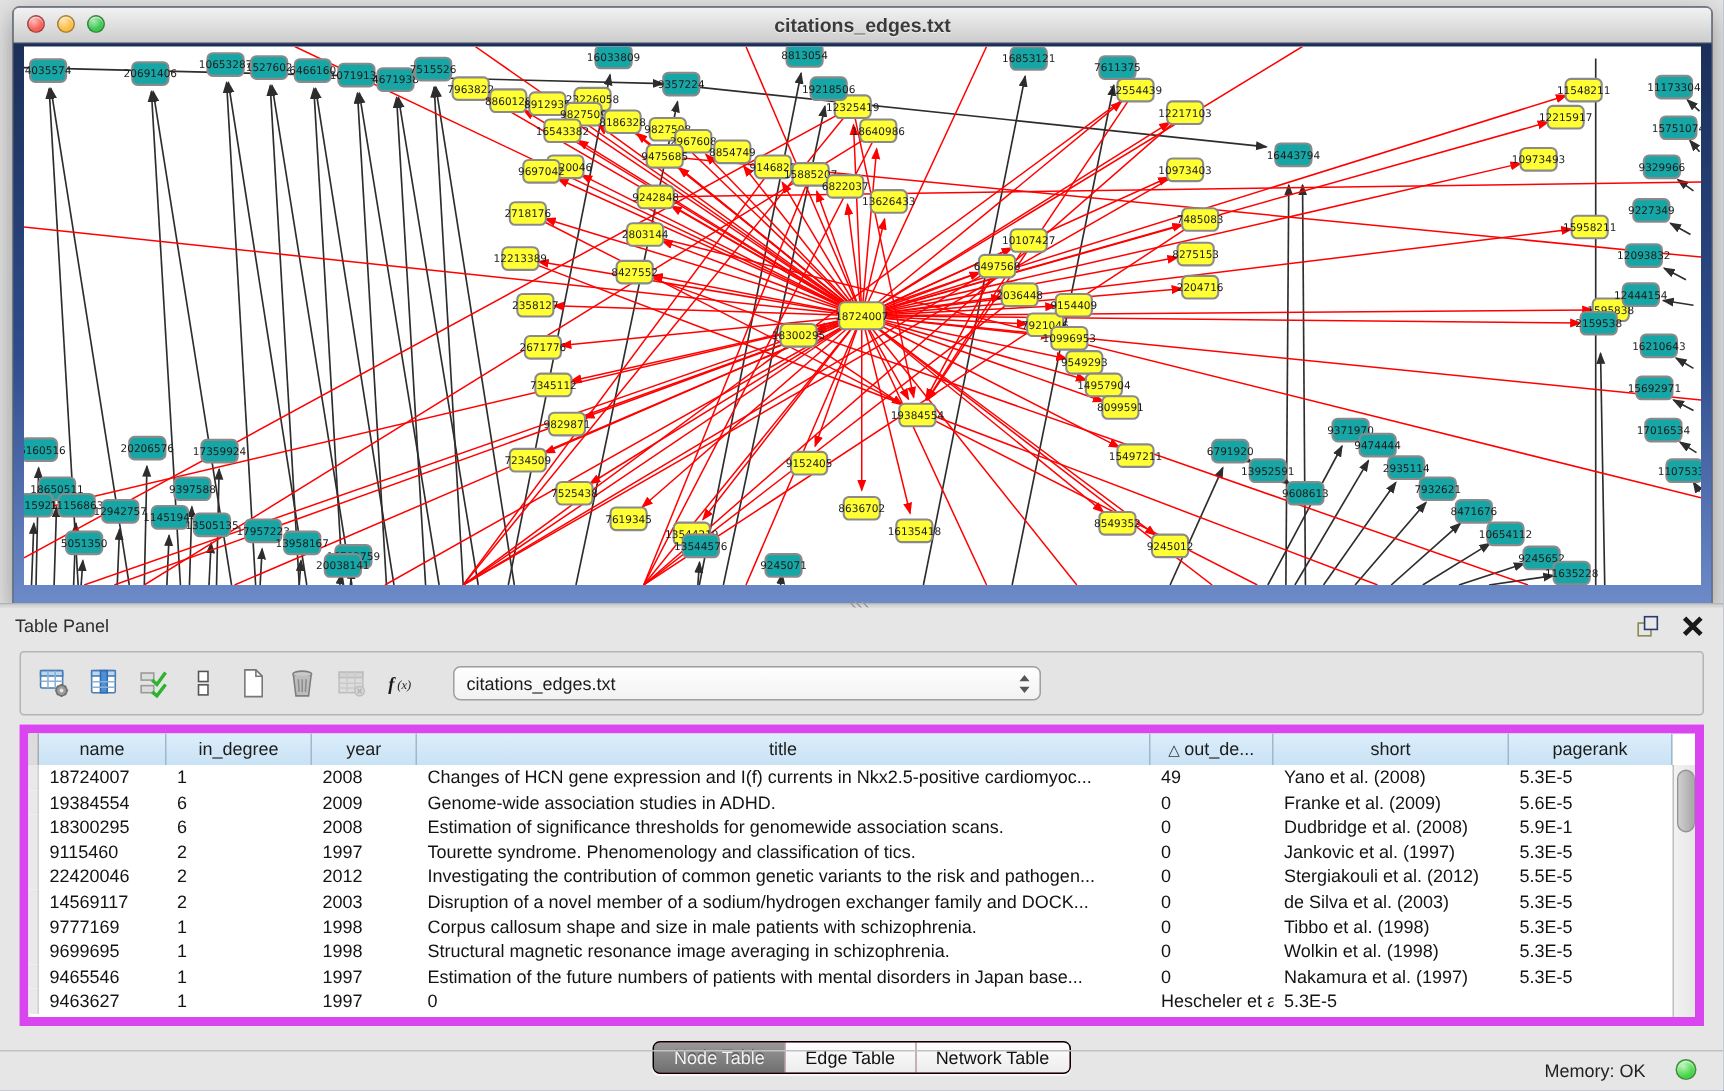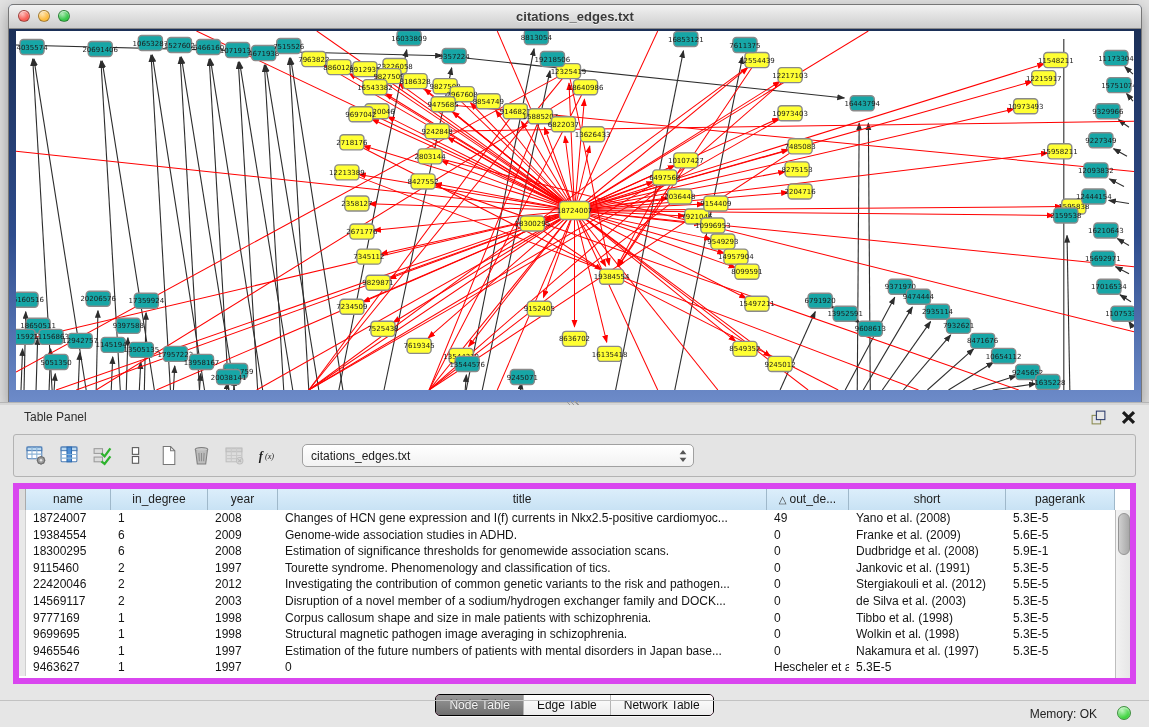--- a/index.html
+++ b/index.html
@@ -20,21 +20,21 @@
   .gcanvas{position:absolute;left:7px;right:7px;top:2px;bottom:13px;background:#ffffff;overflow:hidden;}
   .gcanvas svg{width:100%;height:100%;display:block;}
 
   
   #divider{position:absolute;left:0;top:402px;width:1149px;height:3px;background:#d6d6d6;border-top:1px solid #b5b5b5;}
   #divider .knob{position:absolute;left:567px;top:-2px;width:12px;height:6px;
     background:repeating-linear-gradient(45deg,#9a9a9a 0 1px,transparent 1px 3px);}
 
   
   #table-panel{position:absolute;left:0;top:405px;width:1149px;height:322px;background:#e6e6e6;}
-  .panel-head{position:relative;height:25px;line-height:25px;padding-left:24px;font-size:12px;color:#2e2e2e;}
+  .panel-head{position:relative;height:25px;line-height:25px;padding-left:10px;font-size:12px;color:#2e2e2e;}
   .phicons{position:absolute;right:12px;top:4px;display:flex;gap:13px;align-items:center;}
   .phicons .icbtn{width:17px;height:17px;display:inline-block;cursor:default;}
   .toolbar{position:absolute;left:13px;right:13px;top:29px;height:43px;border:1px solid #b3b3b3;border-radius:3px;
     background:#e4e4e4;display:flex;align-items:center;padding-left:10px;box-sizing:border-box;}
   .tbicon{width:24px;height:24px;margin-right:9px;display:inline-flex;align-items:center;justify-content:center;}
   .tbicon svg{width:21px;height:21px;}
   .combo{margin-left:14px;width:392px;height:23px;border:1px solid #a0a0a0;border-radius:5px;
     background:linear-gradient(#ffffff,#f2f2f2);display:flex;align-items:center;padding:0 8px;box-sizing:border-box;
     font-size:12px;color:#1c1c1c;position:relative;}
   .combo-arrows{position:absolute;right:5px;top:4px;width:10px;height:14px;}
@@ -874,21 +874,21 @@
             <div class="td">Dudbridge et al. (2008)</div>
             <div class="td">5.9E-1</div>
           </div>
           <div class="tr">
             <div class="td gut"></div>
             <div class="td">9115460</div>
             <div class="td">2</div>
             <div class="td">1997</div>
             <div class="td">Tourette syndrome. Phenomenology and classification of tics.</div>
             <div class="td">0</div>
-            <div class="td">Jankovic et al. (1991)</div>
+            <div class="td">Jankovic et al. (1997)</div>
             <div class="td">5.3E-5</div>
           </div>
           <div class="tr">
             <div class="td gut"></div>
             <div class="td">22420046</div>
             <div class="td">2</div>
             <div class="td">2012</div>
             <div class="td">Investigating the contribution of common genetic variants to the risk and pathogen...</div>
             <div class="td">0</div>
             <div class="td">Stergiakouli et al. (2012)</div>
@@ -912,21 +912,21 @@
             <div class="td">Corpus callosum shape and size in male patients with schizophrenia.</div>
             <div class="td">0</div>
             <div class="td">Tibbo et al. (1998)</div>
             <div class="td">5.3E-5</div>
           </div>
           <div class="tr">
             <div class="td gut"></div>
             <div class="td">9699695</div>
             <div class="td">1</div>
             <div class="td">1998</div>
-            <div class="td">Structural magnetic pathogen image averaging in schizophrenia.</div>
+            <div class="td">Structural magnetic resonance image averaging in schizophrenia.</div>
             <div class="td">0</div>
             <div class="td">Wolkin et al. (1998)</div>
             <div class="td">5.3E-5</div>
           </div>
           <div class="tr">
             <div class="td gut"></div>
             <div class="td">9465546</div>
             <div class="td">1</div>
             <div class="td">1997</div>
             <div class="td">Estimation of the future numbers of patients with mental disorders in Japan base...</div>

